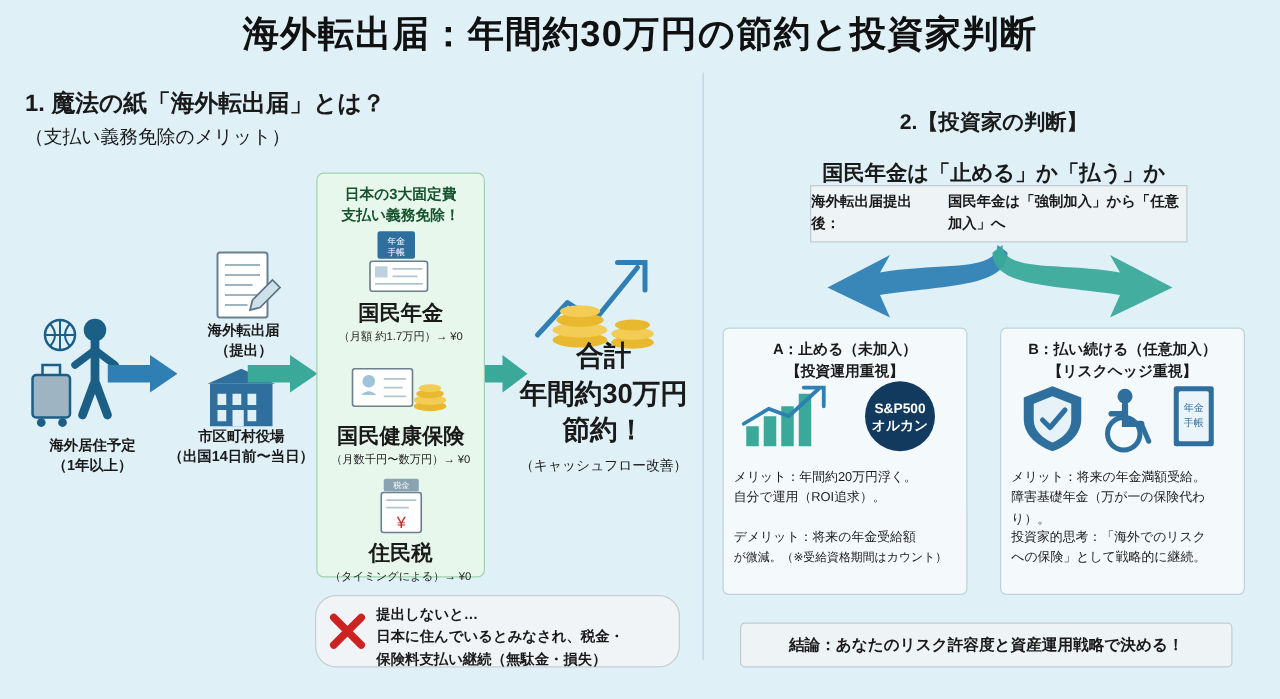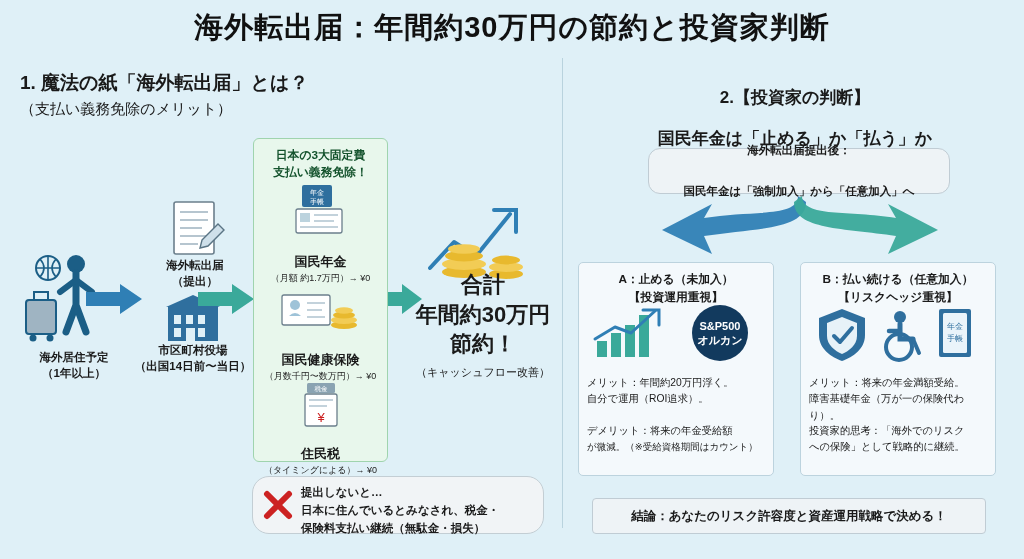--- a/index.html
+++ b/index.html
@@ -51,21 +51,21 @@
 
   .panel-green{
     position:absolute;left:253px;top:138px;width:133px;height:322px;
     background:#e8f7ec;border:1px solid #9fd4ae;border-radius:6px;
   }
   .panel-green .ptitle{
     position:absolute;left:0;top:8px;width:133px;text-align:center;
     font-size:11.8px;font-weight:bold;line-height:1.45;color:#14532d;
   }
   .gitem{position:absolute;left:0;width:133px;text-align:center;}
-  .gitem .name{font-size:13px;font-weight:bold;margin-top:16px;}
+  .gitem .name{font-size:17px;font-weight:bold;margin-top:2px;}
   .gitem .sub{font-size:9px;margin-top:1px;color:#222;}
 
   .total{
     position:absolute;left:408px;top:270px;width:150px;text-align:center;
   }
   .total .big{font-size:22px;font-weight:bold;line-height:1.35;}
   .total .sub{font-size:11px;margin-top:6px;}
 
   .warn{
     position:absolute;left:252px;top:476px;width:290px;height:56px;
@@ -79,22 +79,22 @@
 
   
   .rhead{
     position:absolute;left:580px;top:70px;width:430px;text-align:center;
   }
   .rhead .h1{font-size:17px;font-weight:bold;line-height:1.45;margin-top:16px;}
   .rhead .h2{font-size:14px;font-weight:bold;margin-top:4px;}
 
   .rbanner{
     position:absolute;left:648px;top:148px;width:300px;height:44px;
-    background:#eef3f6;border:1px solid #c0ccd4;border-radius:12px;
-    display:flex;flex-direction:column;justify-content:center;align-items:center;gap:24px;
+    background:#eef3f6;border:1px solid #c0ccd4;border-radius:0;
+    display:flex;flex-direction:row;justify-content:center;align-items:center;gap:24px;
   }
   .rbanner div{font-size:11.5px;font-weight:bold;line-height:1.5;}
 
   .card{
     position:absolute;top:262px;width:194px;height:212px;
     background:#f4f9fc;border:1px solid #bcd3de;border-radius:5px;
   }
   .cardA{left:578px;}
   .cardB{left:800px;}
   .card .chead{

